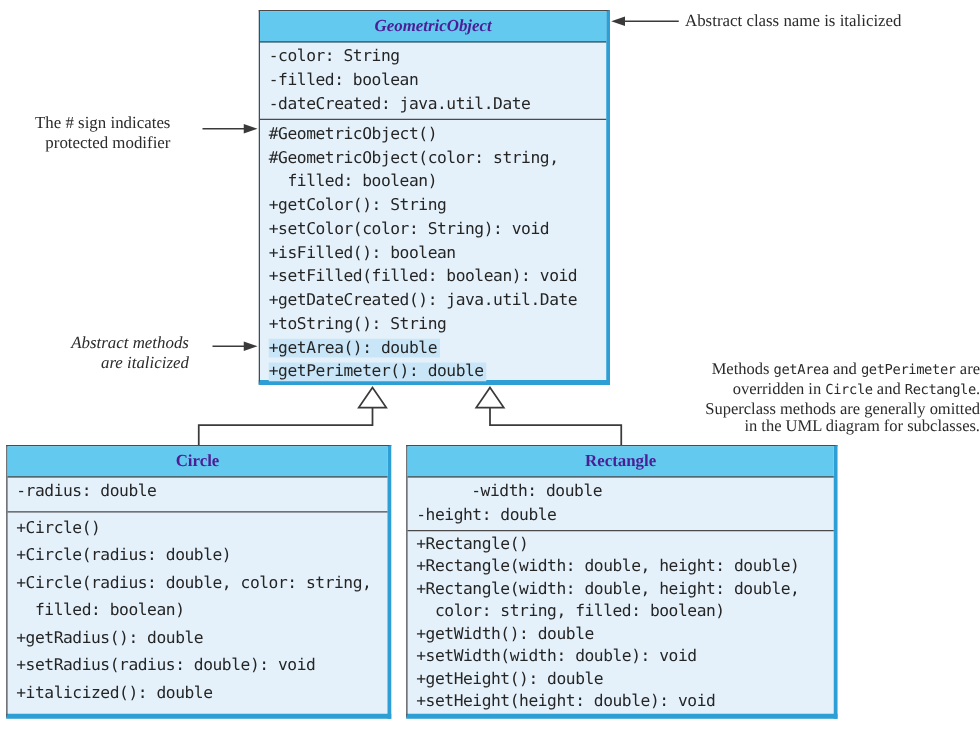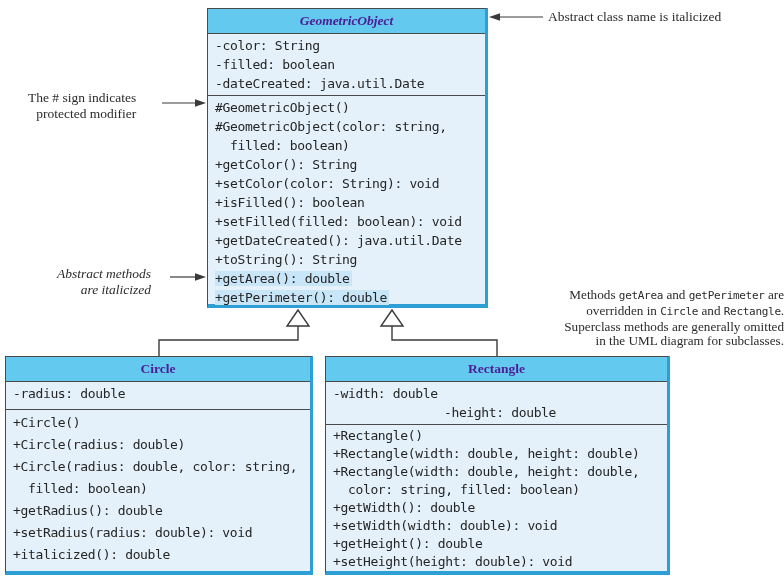--- a/index.html
+++ b/index.html
@@ -96,22 +96,22 @@
   filled: boolean)</div>
       <div class="code">+getRadius(): double</div>
       <div class="code">+setRadius(radius: double): void</div>
       <div class="code">+italicized(): double</div>
     </div>
   </div>
 
   <div class="class-box rect" style="left:325px;top:356px;width:345px;height:219px;">
     <div class="class-header">Rectangle</div>
     <div class="section" style="height:43px;">
-      <div class="code" style="line-height:19px;">-width: double</div>
-      <div class="code" style="line-height:19px;text-align:center;">-height: double</div>
+      <div class="code" style="line-height:19px;margin-left:44px;">-width: double</div>
+      <div class="code" style="line-height:19px;">-height: double</div>
     </div>
     <div class="section last">
       <div class="code">+Rectangle()</div>
       <div class="code">+Rectangle(width: double, height: double)</div>
       <div class="code">+Rectangle(width: double, height: double,
   color: string, filled: boolean)</div>
       <div class="code">+getWidth(): double</div>
       <div class="code">+setWidth(width: double): void</div>
       <div class="code">+getHeight(): double</div>
       <div class="code">+setHeight(height: double): void</div>

